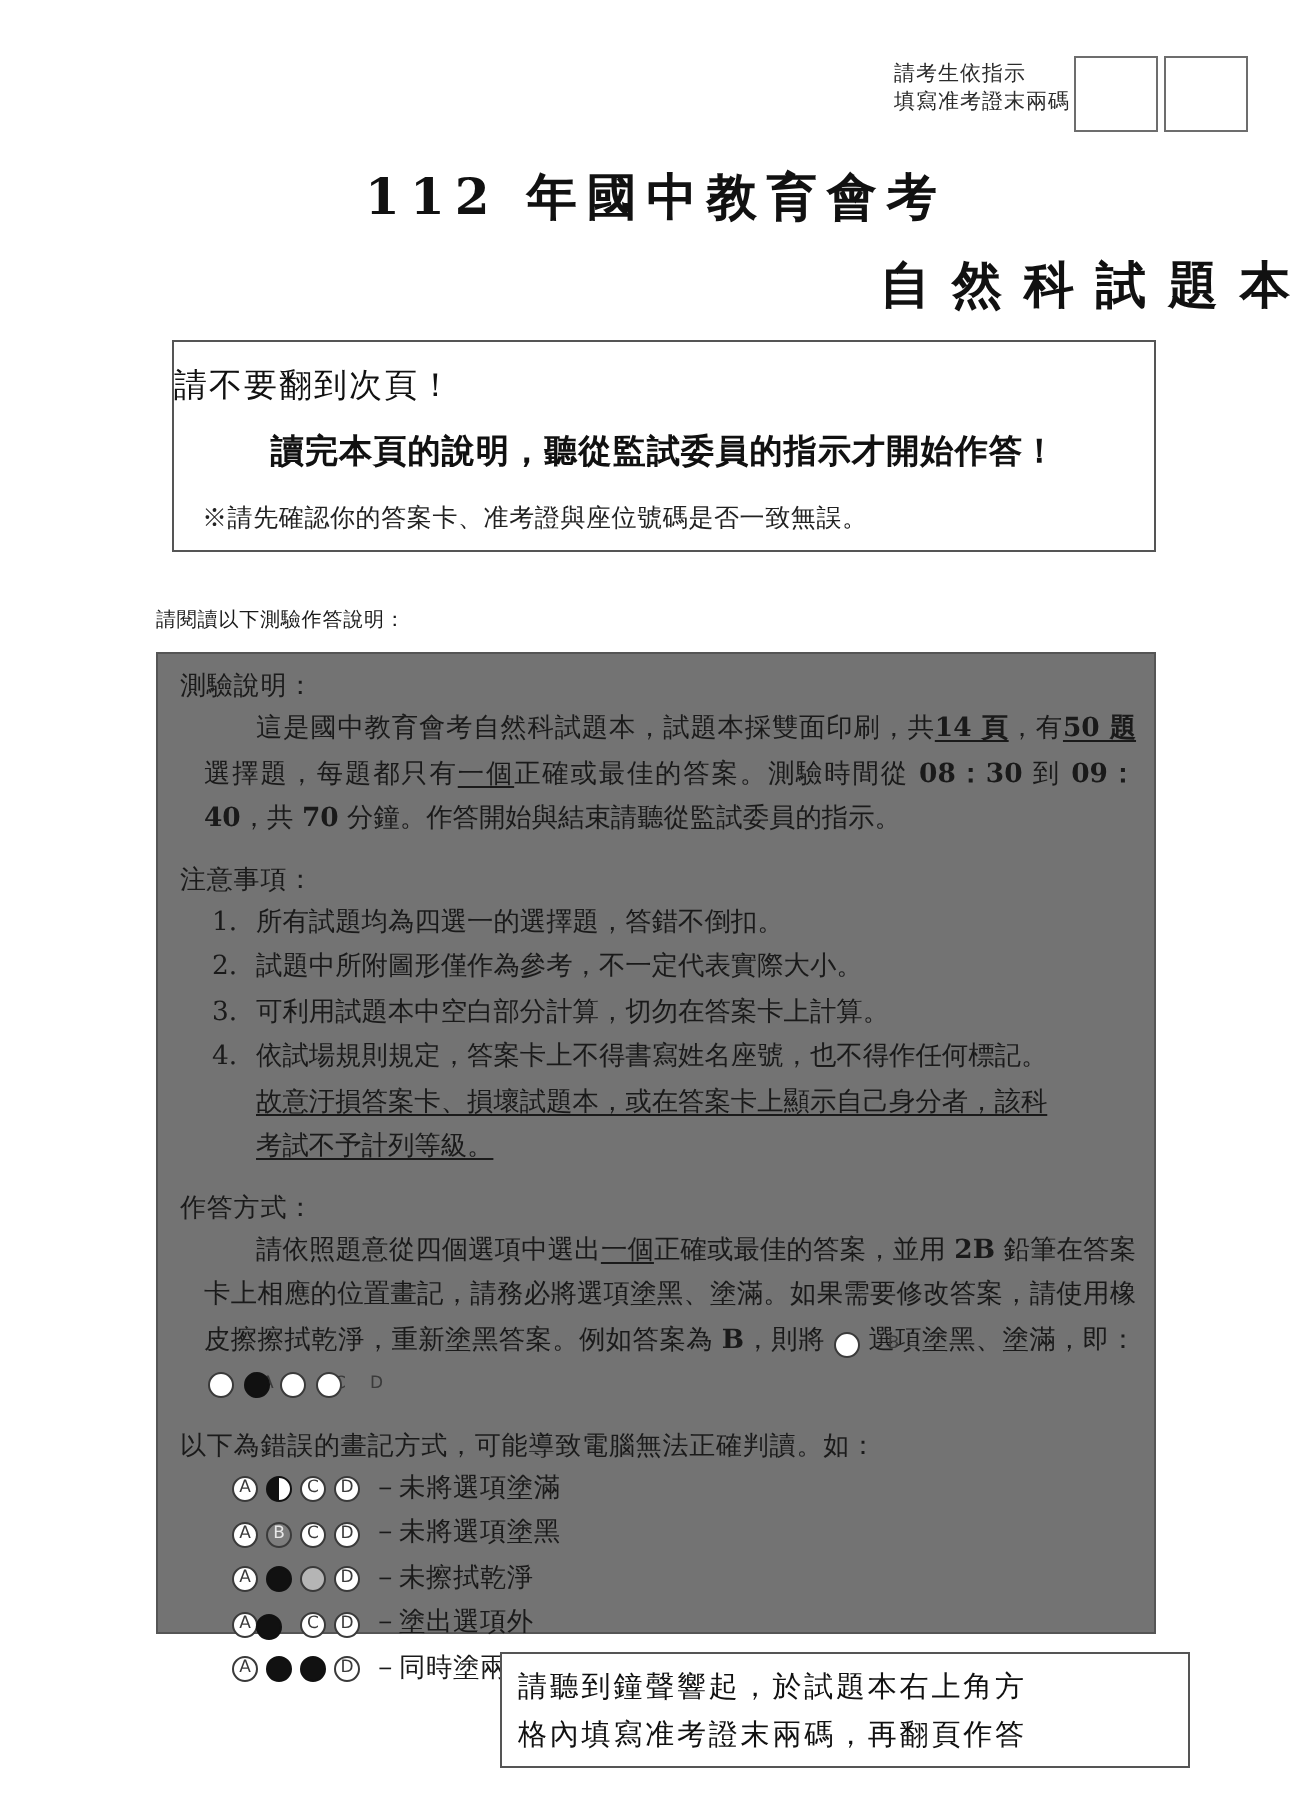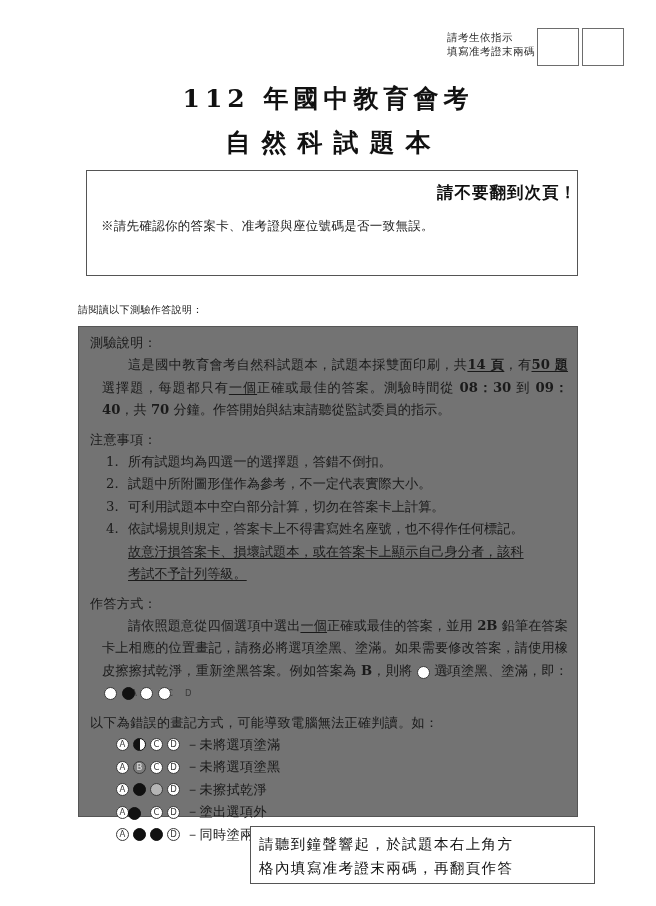--- a/index.html
+++ b/index.html
@@ -59,43 +59,43 @@
     font-weight: bold;
     letter-spacing: 5px;
     font-family: "DejaVu Serif", "Liberation Serif", serif;
     color: #111;
   }
   .title-sub {
     position: absolute;
     top: 126px;
     left: 0;
     width: 656px;
-    text-align: center;
+    text-align: right;
     font-size: 25px;
     font-weight: bold;
     letter-spacing: 11px;
     text-indent: 11px;
     color: #111;
   }
 
   
   .warn-box {
     position: absolute;
     left: 86px;
     top: 170px;
     width: 492px;
     height: 106px;
     border: 1.5px solid #555;
     box-sizing: border-box;
     background: #fff;
   }
   .warn-l1 {
-    text-align: right;
+    text-align: left;
     font-size: 16.5px;
-    font-weight: bold;
+    font-weight: normal;
     letter-spacing: 1px;
     margin-top: 11px;
     color: #111;
   }
   .warn-l2 {
     text-align: center;
     font-size: 16.5px;
     font-weight: bold;
     letter-spacing: 0.6px;
     margin-top: 11px;
@@ -273,20 +273,21 @@
     <div class="seat-box"></div>
     <div class="seat-box"></div>
   </div>
 </div>
 
 <div class="title-main">112 年國中教育會考</div>
 <div class="title-sub">自然科試題本</div>
 
 <div class="warn-box">
   <div class="warn-l1">請不要翻到次頁！</div>
+  <div class="warn-l2">讀完本頁的說明，聽從監試委員的指示才開始作答！</div>
   <div class="warn-l3">※請先確認你的答案卡、准考證與座位號碼是否一致無誤。</div>
 </div>
 
 <div class="read-prompt">請閱讀以下測驗作答說明：</div>
 
 <div class="inst-box">
 
   <div class="sec-head">測驗說明：</div>
 
   <p class="para"><span>這是國中教育會考自然科試題本，試題本採雙面印刷，共</span><b class="bu">14 頁</b><span>，有</span><b class="bu">50 題</b><span>選擇題，每題都只有</span><span class="u">一個</span><span>正確或最佳的答案。測驗時間從</span> <b>08：30</b> <span>到</span> <b>09：40</b><span>，共</span> <b>70</b> <span>分鐘。作答開始與結束請聽從監試委員的指示。</span></p>

